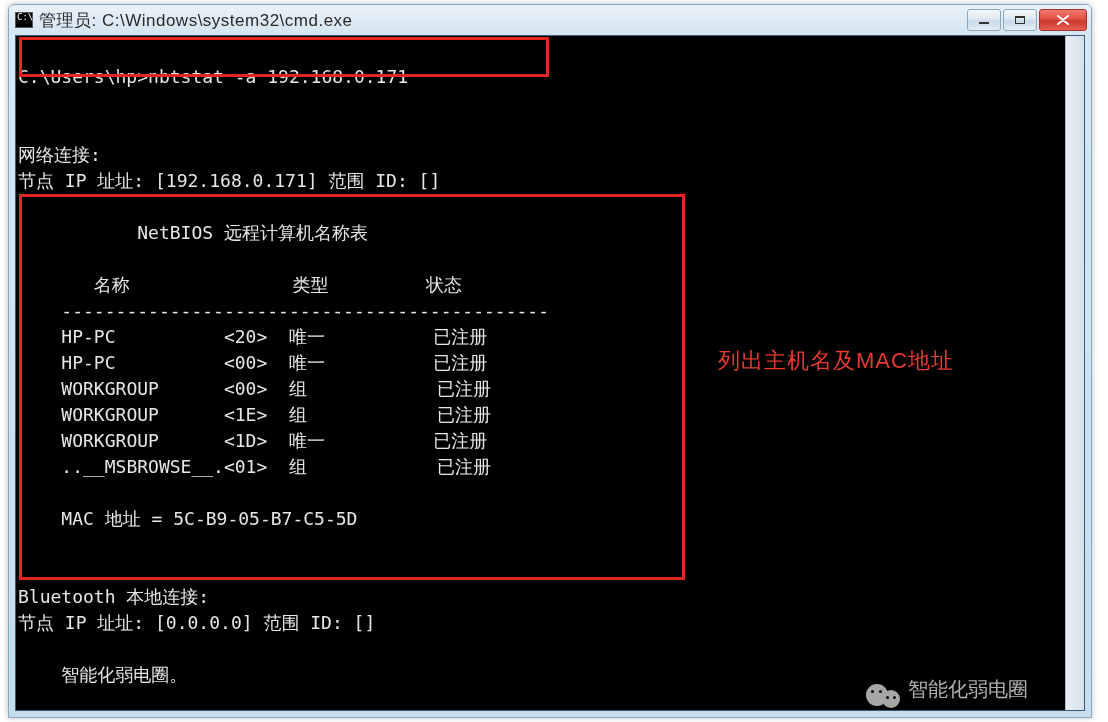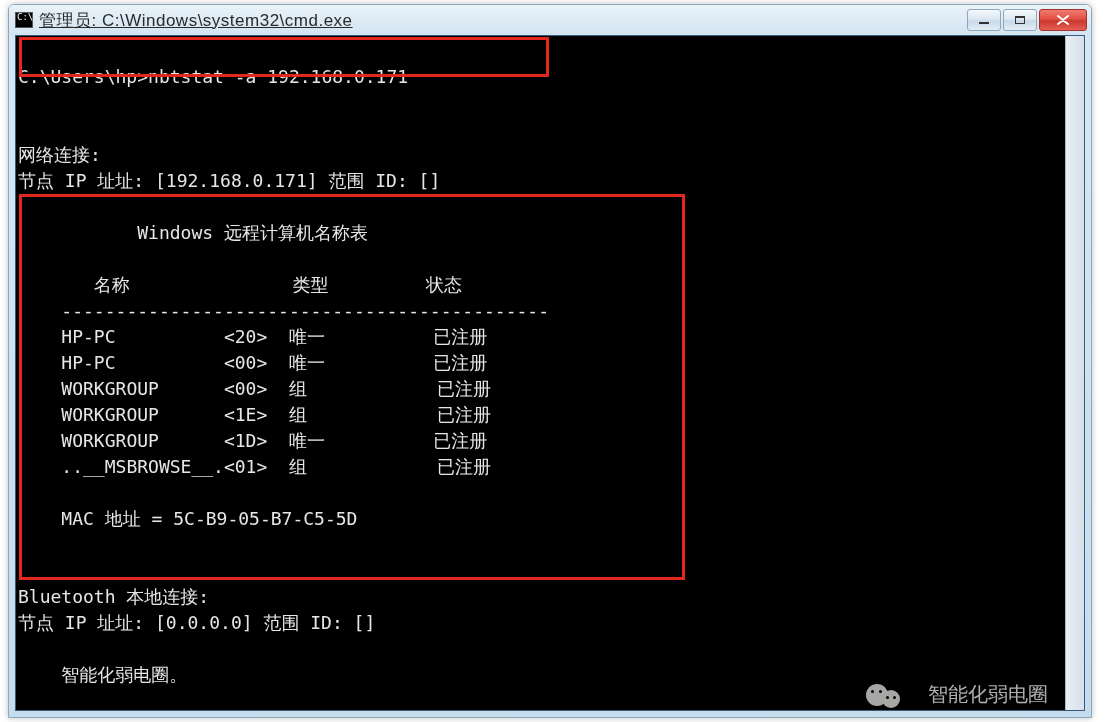--- a/index.html
+++ b/index.html
@@ -43,21 +43,20 @@
       padding: 1px 1px;
       line-height: 6px;
       margin-right: 6px;
     }
     .title-text {
       flex: 1;
       font-size: 17px;
       color: #2a2a2a;
       font-family: "SimSun", sans-serif;
       letter-spacing: 0.5px;
-      text-decoration: underline;
     }
     .window-controls { display: flex; gap: 2px; }
     .win-btn {
       width: 34px;
       height: 22px;
       border: 1px solid #8ca6bc;
       border-radius: 3px;
       background: linear-gradient(to bottom, #f5f9fc 0%, #dde8f2 45%, #c9d9e8 55%, #e3edf5 100%);
       display: flex;
       align-items: center;
@@ -119,22 +118,22 @@
     .table-hr-txt { letter-spacing: 0; }
     .watermark-wc {
       position: absolute;
       left: 850px;
       top: 640px;
       color: #f2f2f0;
       opacity: 0.72;
       font-size: 20px;
       font-family: "Microsoft YaHei","SimHei",sans-serif;
       display:flex;
-      align-items:flex-end;
-      gap:22px;
+      align-items:flex-start;
+      gap:2px;
     }
     .wc-ico{width:40px;height:32px;position:relative;}
     .wc-ico .b{position:absolute;border-radius:50%;background:#e8e8e6;}
     .wc-ico .b1{width:22px;height:22px;left:0;top:8px;}
     .wc-ico .b2{width:18px;height:18px;left:16px;top:14px;}
     .wc-ico .eye{position:absolute;width:3px;height:3px;background:#000;border-radius:50%;}
   </style>
 </head>
 <body>
 
@@ -162,21 +161,21 @@
   </div>
 
   <div class="terminal-body">
     <div class="term-content">
 <span class="prompt-row"><span>C:\Users\hp&gt;</span><span>nbtstat -a 192.168.0.171</span></span>
 
 
 <span>网络连接:</span>
 <span>节点 IP 址址: [192.168.0.171] 范围 ID: []</span>
 
-           <span>Windows 远程计算机名称表</span>
+           <span>NetBIOS 远程计算机名称表</span>
 
        <span>名称</span>               <span>类型</span>         <span>状态</span>
     <span class="table-hr-txt">---------------------------------------------</span>
     <span>HP-PC</span>          <span>&lt;20&gt;</span>  <span>唯一</span>          <span>已注册</span>
     <span>HP-PC</span>          <span>&lt;00&gt;</span>  <span>唯一</span>          <span>已注册</span>
     <span>WORKGROUP</span>      <span>&lt;00&gt;</span>  <span>组</span>            <span>已注册</span>
     <span>WORKGROUP</span>      <span>&lt;1E&gt;</span>  <span>组</span>            <span>已注册</span>
     <span>WORKGROUP</span>      <span>&lt;1D&gt;</span>  <span>唯一</span>          <span>已注册</span>
     <span>..__MSBROWSE__.</span><span>&lt;01&gt;</span>  <span>组</span>            <span>已注册</span>
 
@@ -186,20 +185,21 @@
 <span>Bluetooth 本地连接:</span>
 <span>节点 IP 址址: [0.0.0.0] 范围 ID: []</span>
 
 <span>    智能化弱电圈。</span>
 
 
     </div>
 
     <div class="overlay-red-cmd cmd-box"></div>
     <div class="overlay-red-cmd results-box"></div>
+    <div class="annotation">列出主机名及MAC地址</div>
 
     <div class="watermark-wc">
       <span class="wc-ico">
         <span class="b b1"></span>
           <span class="b b2"></span>
         <span class="eye" style="left:5px;top:14px"></span>
           <span class="eye" style="left:13px;top:14px"></span>
         <span class="eye" style="left:20px;top:20px"></span>
           <span class="eye" style="left:27px;top:20px"></span>
       </span>

